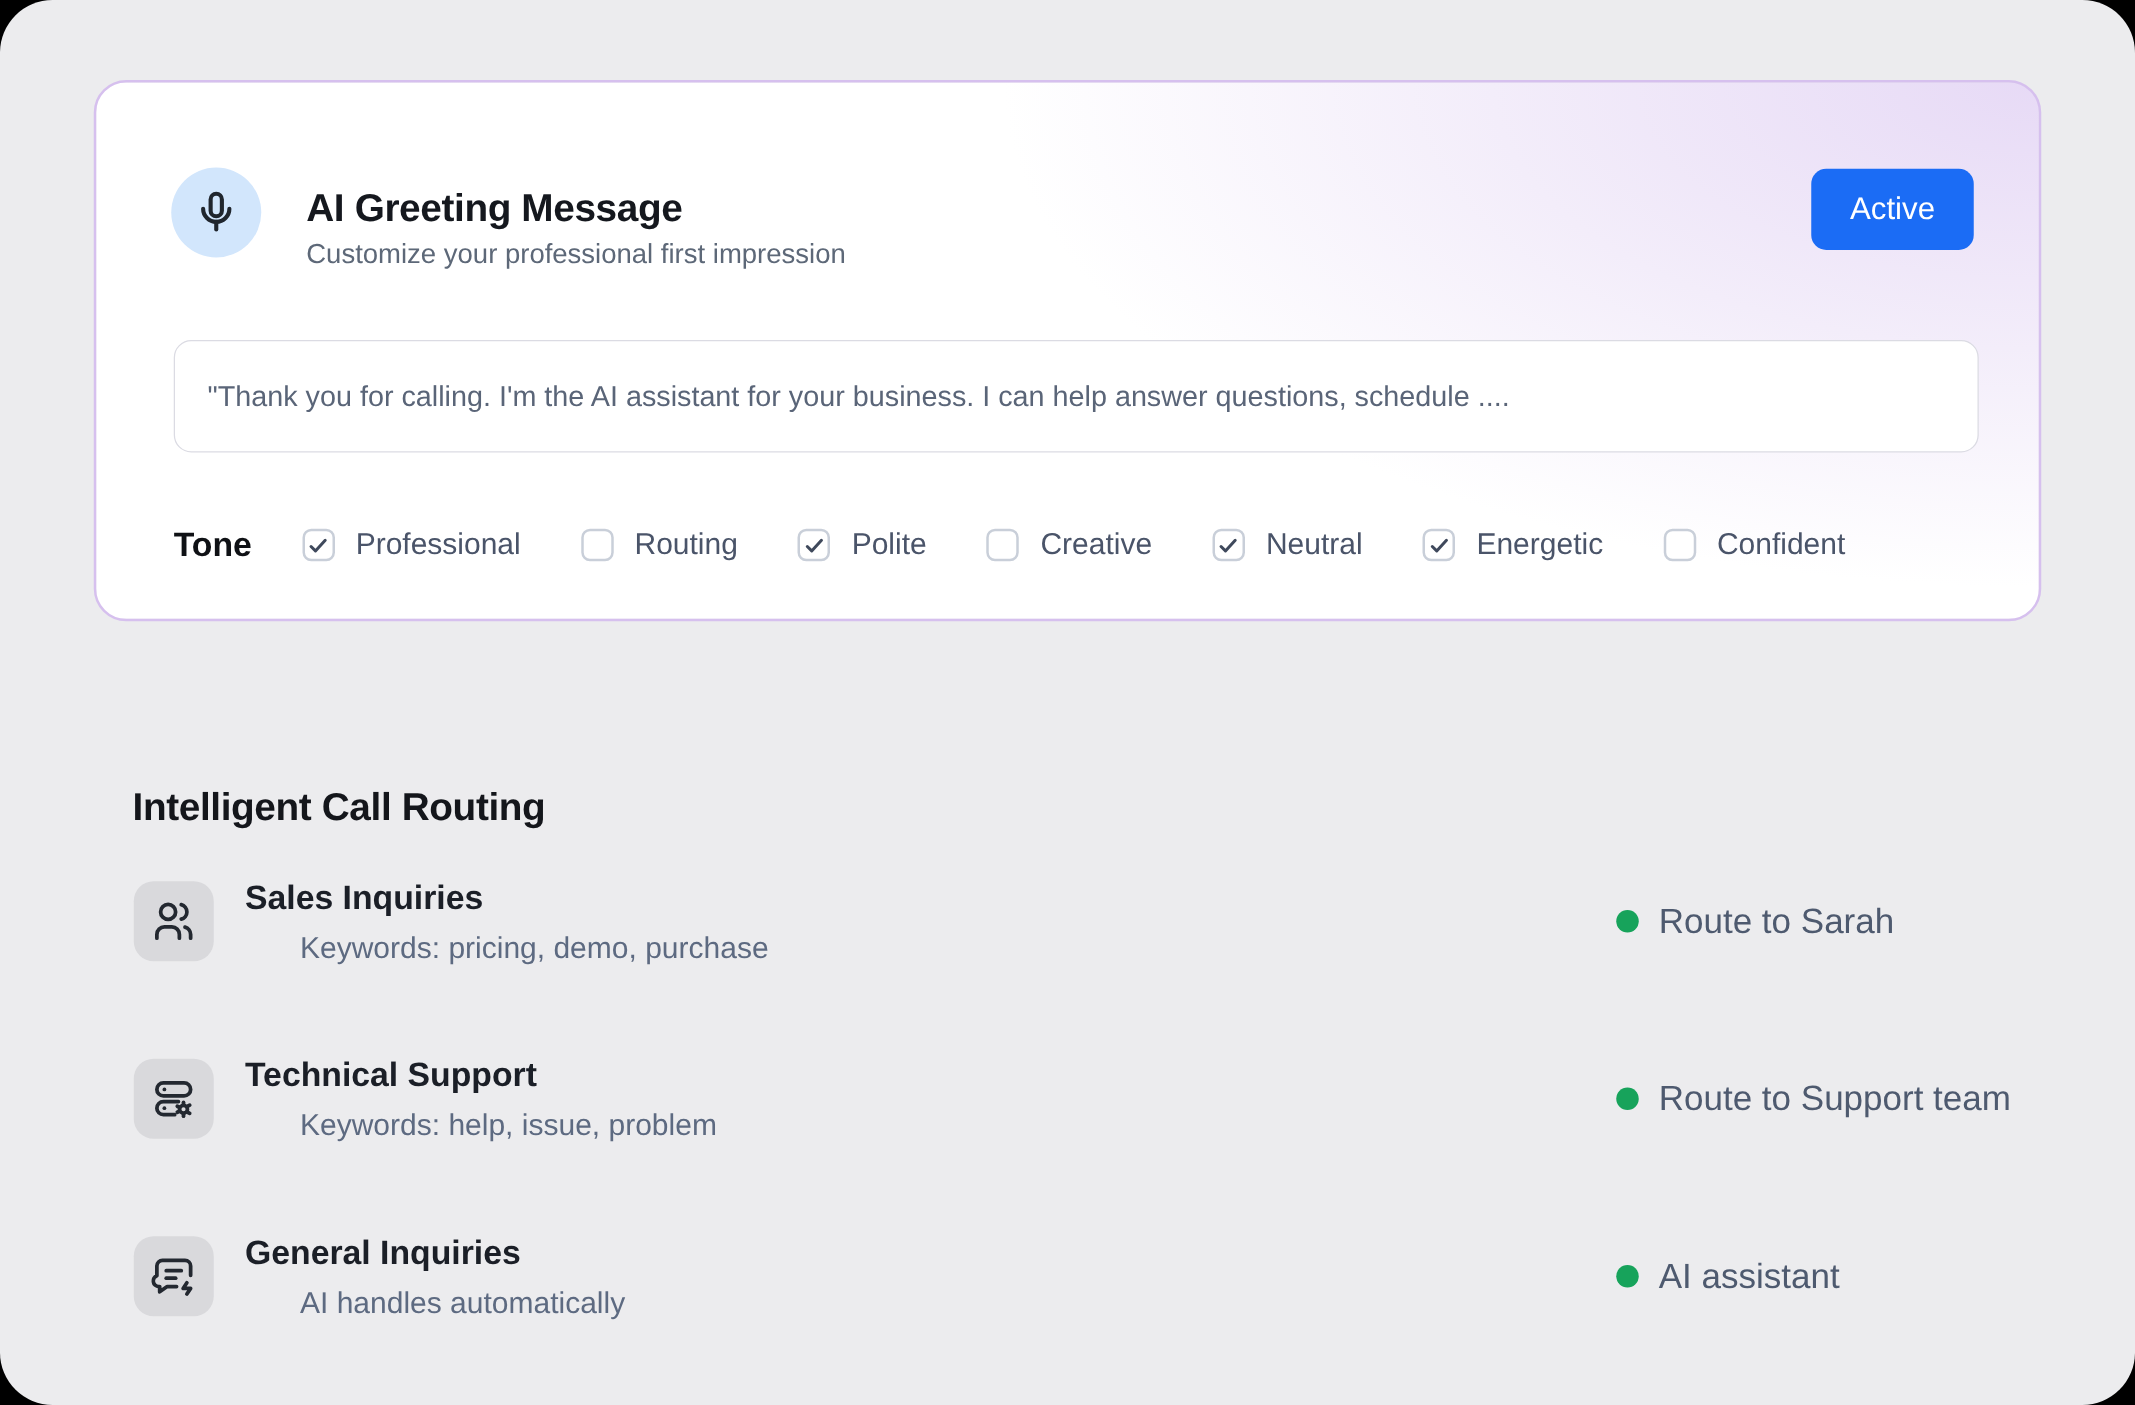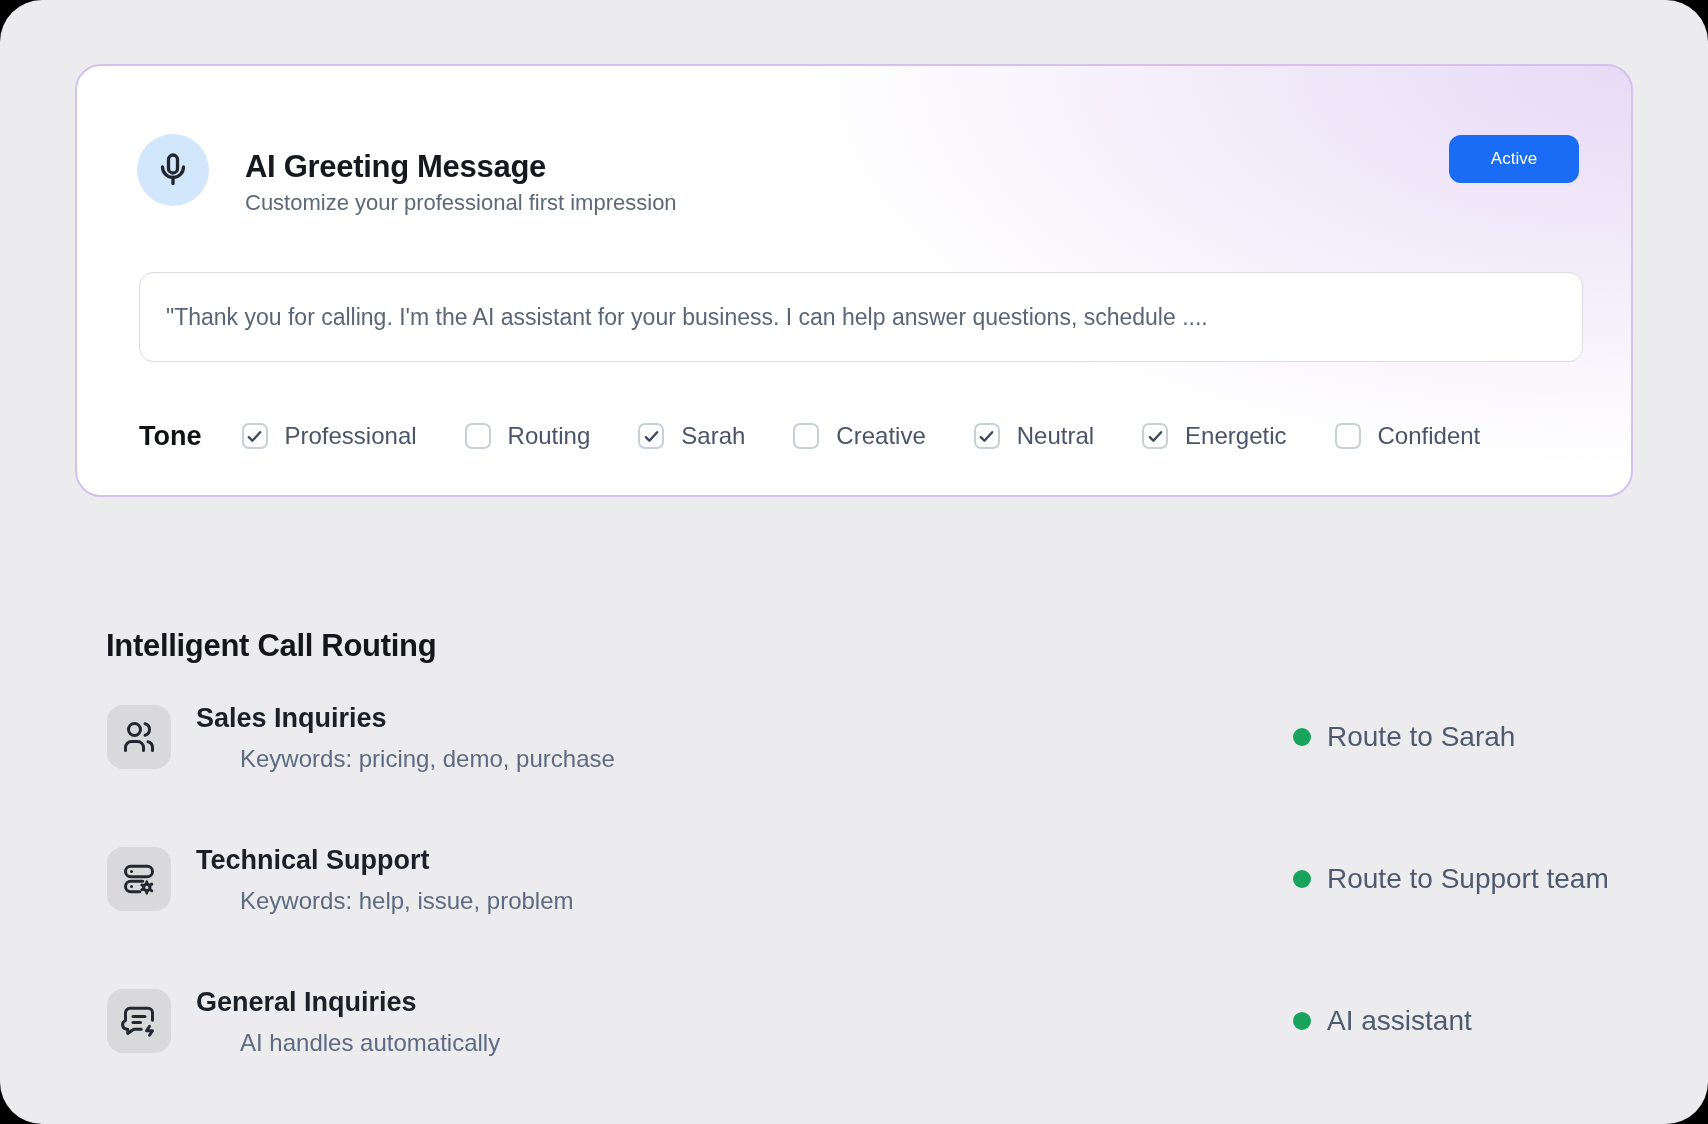--- a/index.html
+++ b/index.html
@@ -20,22 +20,22 @@
   }
   .mic-circle svg{width:36px;height:36px;}
   .card-title{
     position:absolute;left:168px;top:62px;font-size:31px;font-weight:700;
     color:#15181e;letter-spacing:-0.3px;text-align:right;
   }
   .card-subtitle{
     position:absolute;left:168px;top:124px;font-size:22px;color:#5d6878;
   }
   .active-btn{
-    position:absolute;right:52px;top:69px;width:130px;height:48px;border:none;
-    background:#1b6cf5;color:#ffffff;font-size:17px;border-radius:12px;cursor:pointer;
+    position:absolute;right:52px;top:69px;width:130px;height:65px;border:none;
+    background:#1b6cf5;color:#ffffff;font-size:25px;border-radius:12px;cursor:pointer;
     font-family:"Liberation Sans", sans-serif;
   }
   .greeting-input{
     position:absolute;left:62px;top:206px;width:1444px;height:90px;box-sizing:border-box;
     background:#ffffff;border:1.5px solid #dbdbe3;border-radius:14px;
     display:flex;align-items:center;padding:0 26px;
     font-size:23px;color:#5a6578;white-space:nowrap;overflow:hidden;
   }
   
   .tone-row{
@@ -113,21 +113,21 @@
         </span>
         <span class="tone-item-label">Routing</span>
       </label>
 
       <label class="tone-item">
         <span class="checkbox checked">
           <svg viewBox="0 0 24 24" fill="none" stroke="#3f495c" stroke-width="3.4" stroke-linecap="round" stroke-linejoin="round">
               <path d="M4 13l5 5 11-12"></path>
             </svg>
         </span>
-        <span class="tone-item-label">Sarah</span>
+        <span class="tone-item-label">Polite</span>
       </label>
 
       <label class="tone-item">
         <span class="checkbox">
           
         </span>
         <span class="tone-item-label">Creative</span>
       </label>
 
       <label class="tone-item">

